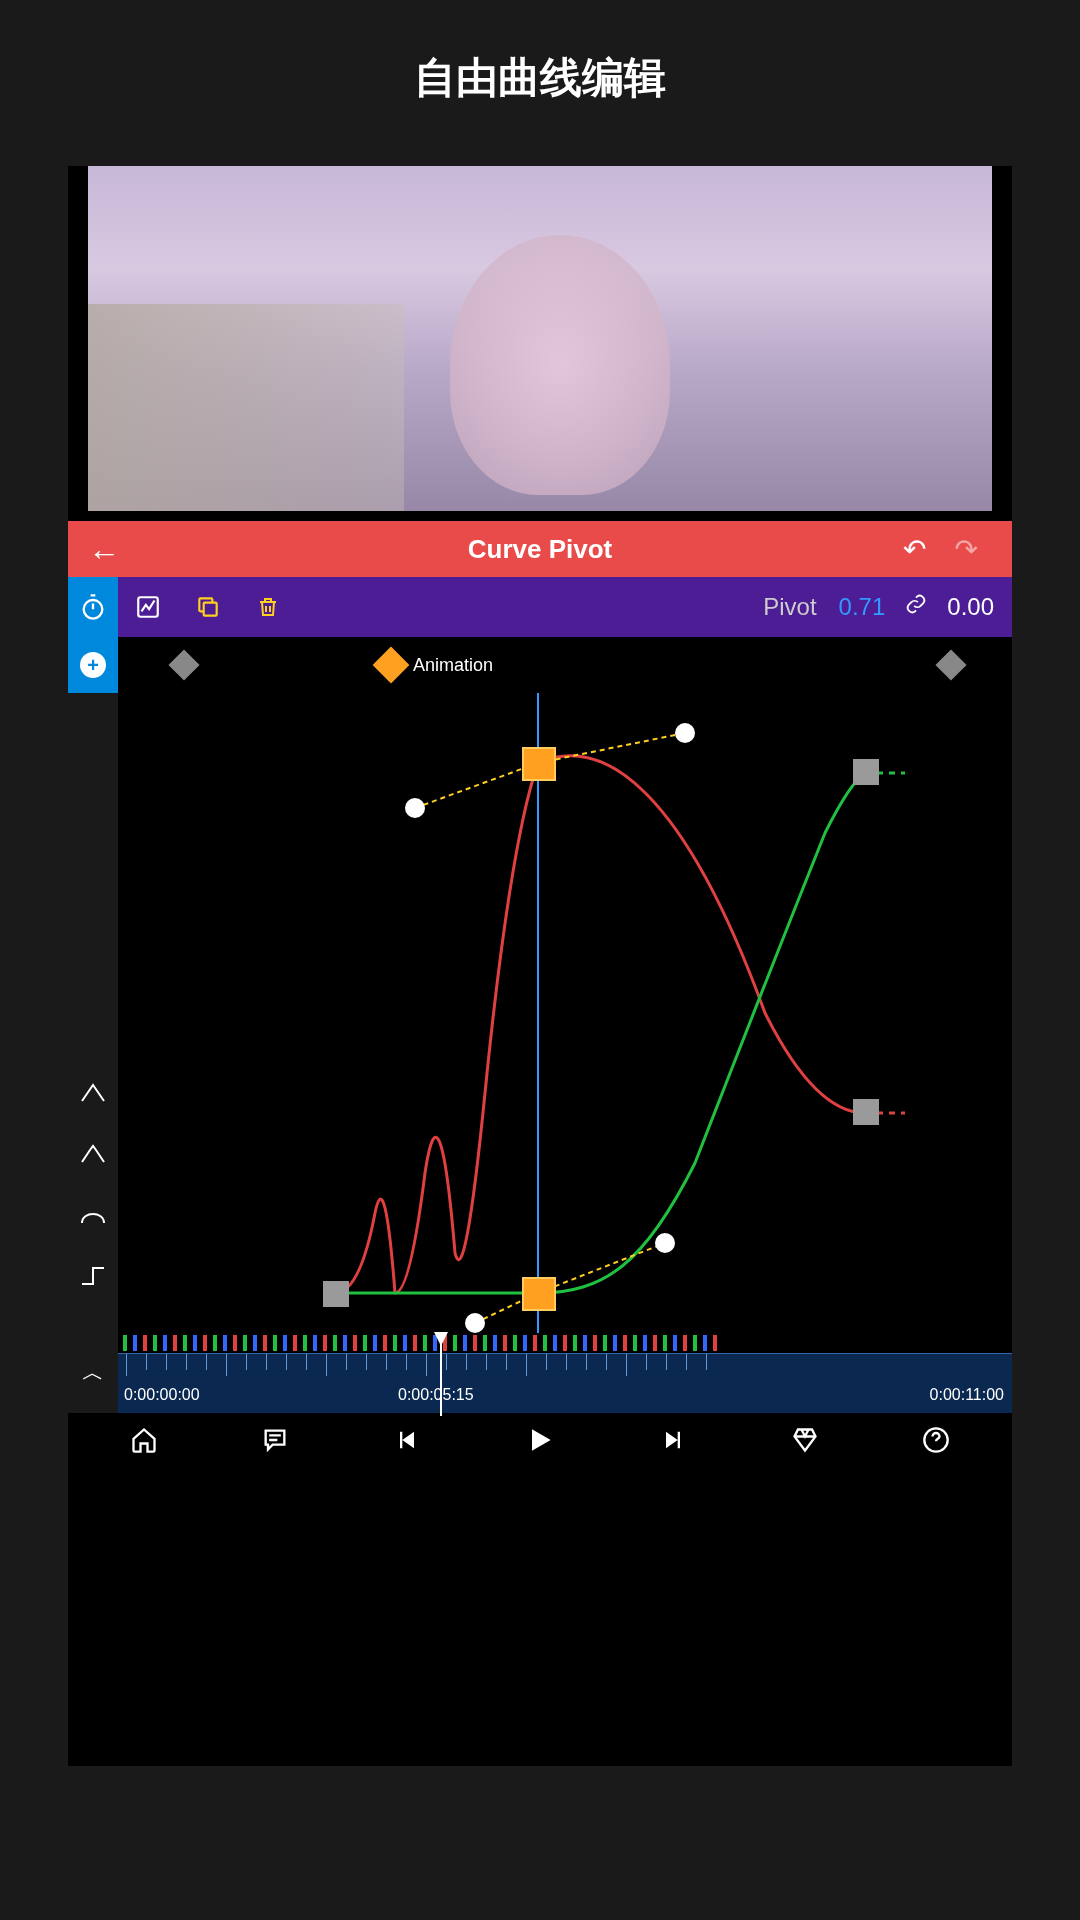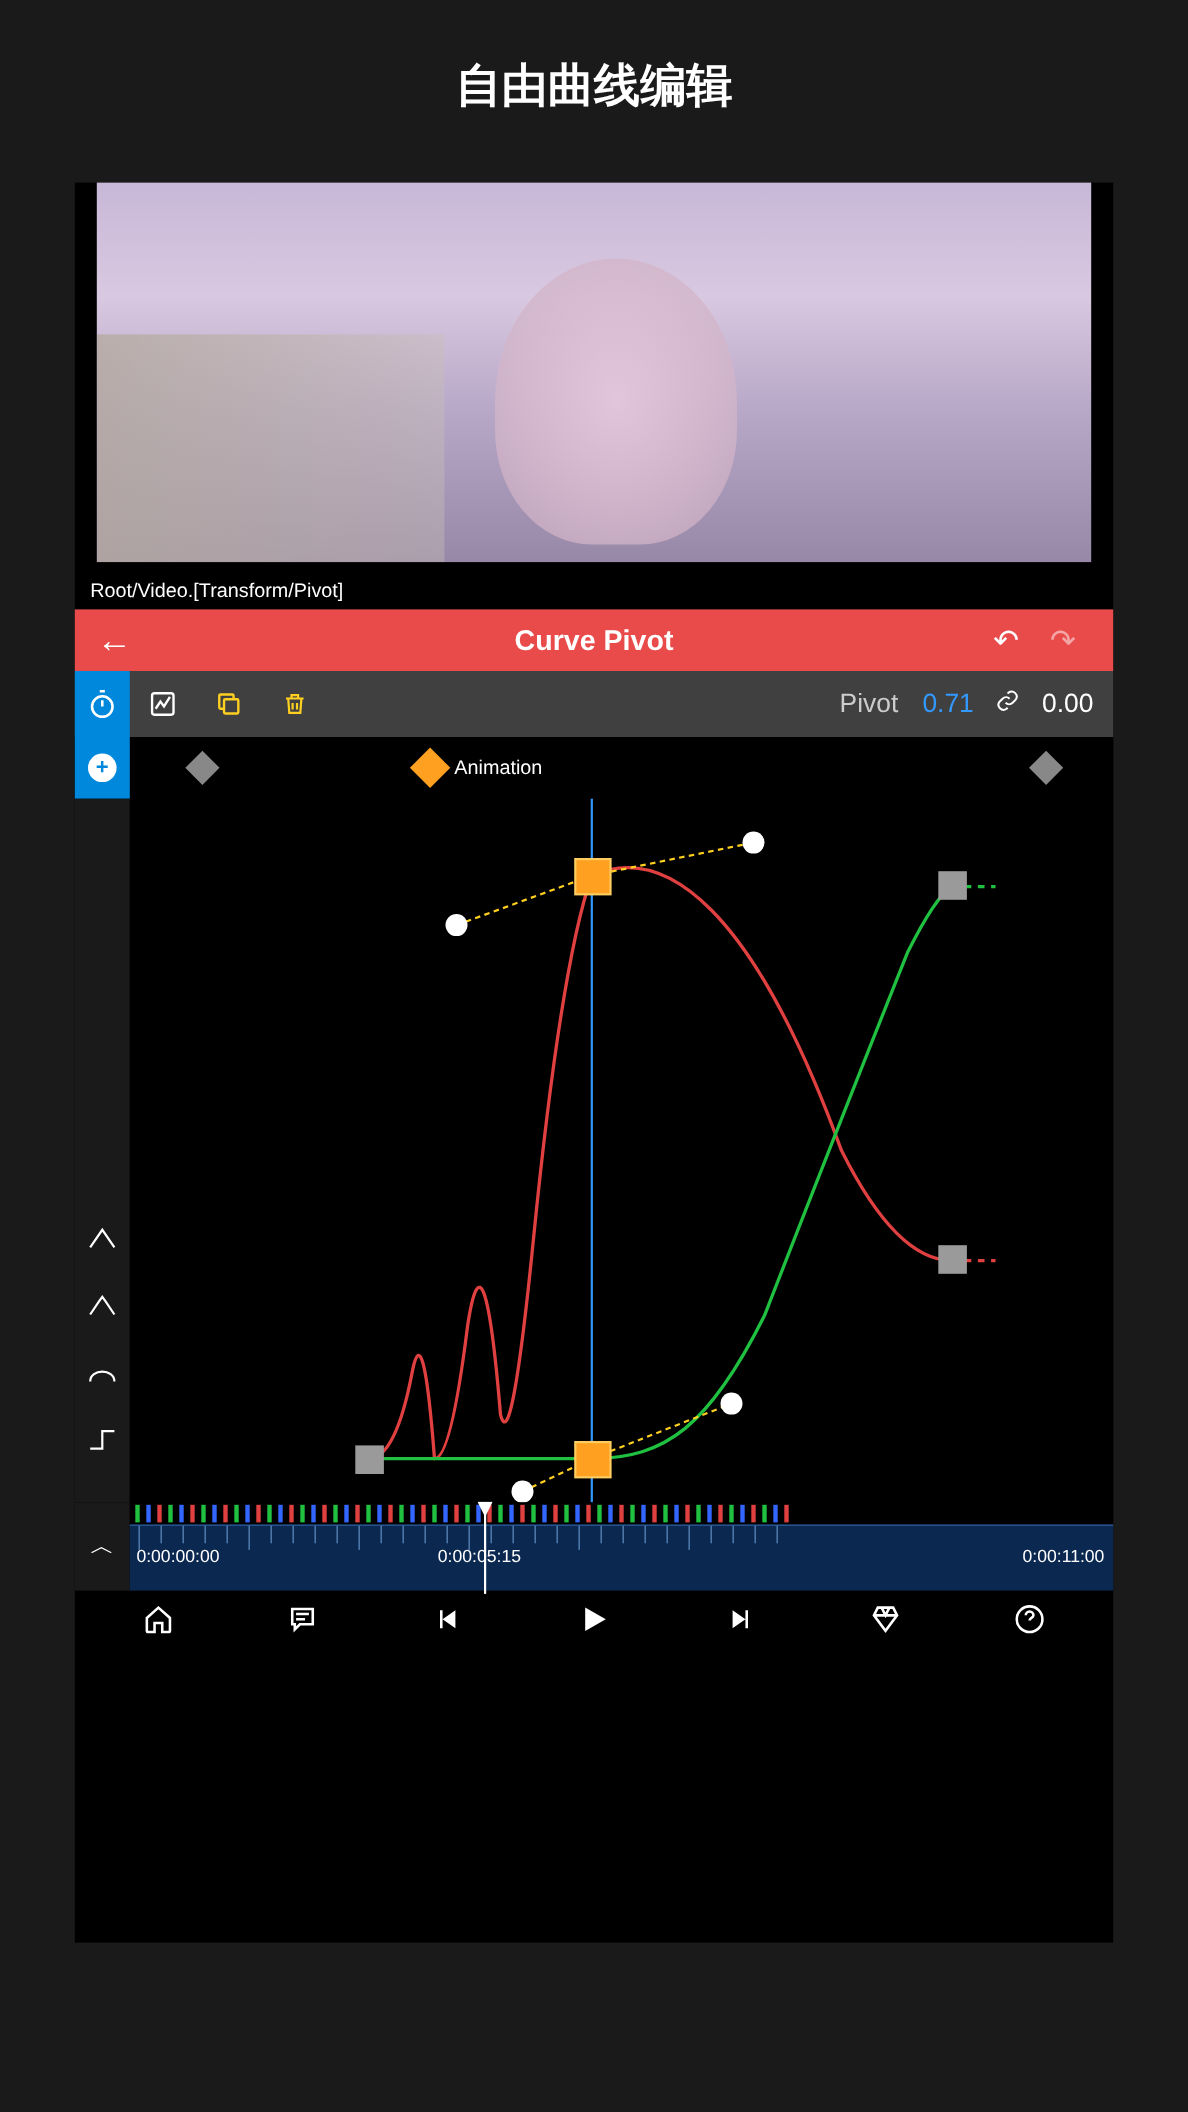--- a/index.html
+++ b/index.html
@@ -8,21 +8,21 @@
 .app-frame{margin:0 68px;background:#000;height:1600px;position:relative}
 .preview{margin:30px 20px 10px;height:345px;background:linear-gradient(180deg,#c8b8d8 0%,#d8c8e0 30%,#b8a8c8 60%,#9888a8 100%);position:relative;overflow:hidden}
 .preview::before{content:"";position:absolute;left:0;top:40%;width:35%;height:60%;background:linear-gradient(90deg,rgba(180,170,160,.8),rgba(200,190,180,.4))}
 .preview::after{content:"";position:absolute;left:40%;top:20%;width:220px;height:260px;background:radial-gradient(ellipse at center,rgba(230,200,220,.9),rgba(200,170,190,.7));border-radius:50% 50% 40% 40%}
 .breadcrumb{color:#fff;font-size:18px;padding:6px 14px}
 .header{background:#e94b4b;height:56px;display:flex;align-items:center;padding:0 20px;color:#fff}
 .header .back{font-size:32px;margin-right:auto}
 .header .title{font-size:26px;font-weight:bold;position:absolute;left:50%;transform:translateX(-50%)}
 .header .undo,.header .redo{font-size:28px;padding:0 14px}
 .header .redo{opacity:.5}
-.toolbar{background:#404040;height:60px;display:flex;align-items:center}
+.toolbar{background:#4c1d95;height:60px;display:flex;align-items:center}
 .clock-btn{width:50px;height:60px;background:#0088dd;display:flex;align-items:center;justify-content:center;font-size:28px;color:#fff}
 .tool-icon{width:60px;height:60px;display:flex;align-items:center;justify-content:center;font-size:26px}
 .tool-icon.white{color:#fff}
 .tool-icon.yellow{color:#ffd020}
 .prop-label{color:#ccc;font-size:24px;margin-left:auto;padding:0 12px}
 .val-blue{color:#3399ff;font-size:24px;padding:0 10px}
 .link-icn{color:#fff;font-size:22px;padding:0 10px}
 .val-white{color:#fff;font-size:24px;padding:0 18px 0 10px}
 .key-row{background:#000;height:56px;display:flex;align-items:center;position:relative}
 .add-btn{width:50px;height:56px;background:#0088dd;display:flex;align-items:center;justify-content:center}
@@ -37,34 +37,33 @@
 .curve-tool{color:#fff;font-size:26px;cursor:pointer}
 .graph{flex:1;background:#000;position:relative}
 .graph svg{width:100%;height:100%}
 .timeline-area{position:relative}
 .marker-strip{height:20px;background:#000;position:relative;margin-left:50px}
 .marker-strip .mk{position:absolute;top:2px;width:4px;height:16px}
 .ruler{height:60px;background:#0a2850;margin-left:50px;position:relative;border-top:1px solid #3366aa}
 .collapse-btn{position:absolute;left:0;width:50px;height:80px;top:0;background:#1a1a1a;display:flex;align-items:center;justify-content:center;color:#fff;font-size:22px}
 .tick{position:absolute;top:0;width:1px;height:16px;background:#6699cc}
 .tick.major{height:22px}
-.tc{position:absolute;top:20px;color:#fff;font-size:16px}
+.tc{position:absolute;top:32px;color:#fff;font-size:16px}
 .playhead{position:absolute;left:322px;top:-12px;width:2px;height:74px;background:#fff}
 .playhead::before{content:"";position:absolute;top:-10px;left:-6px;width:14px;height:14px;background:#fff;clip-path:polygon(50% 100%,0 0,100% 0)}
 .bottom-bar{height:60px;display:flex;align-items:center;justify-content:space-around;padding:0 10px}
 .bb-icon{color:#fff;font-size:30px;cursor:pointer}
 </style>
 </head>
 <body>
 
 <div class="page-title">自由曲线编辑</div>
 
 <div class="app-frame">
   <div class="preview"></div>
-  <div class="breadcrumb">Root/Video.[Transform/Pivot]</div>
 
   <div class="header">
     <span class="back">←</span>
     <span class="title">Curve Pivot</span>
     <span class="undo">↶</span>
     <span class="redo">↷</span>
   </div>
 
   <div class="toolbar">
     <div class="clock-btn">

